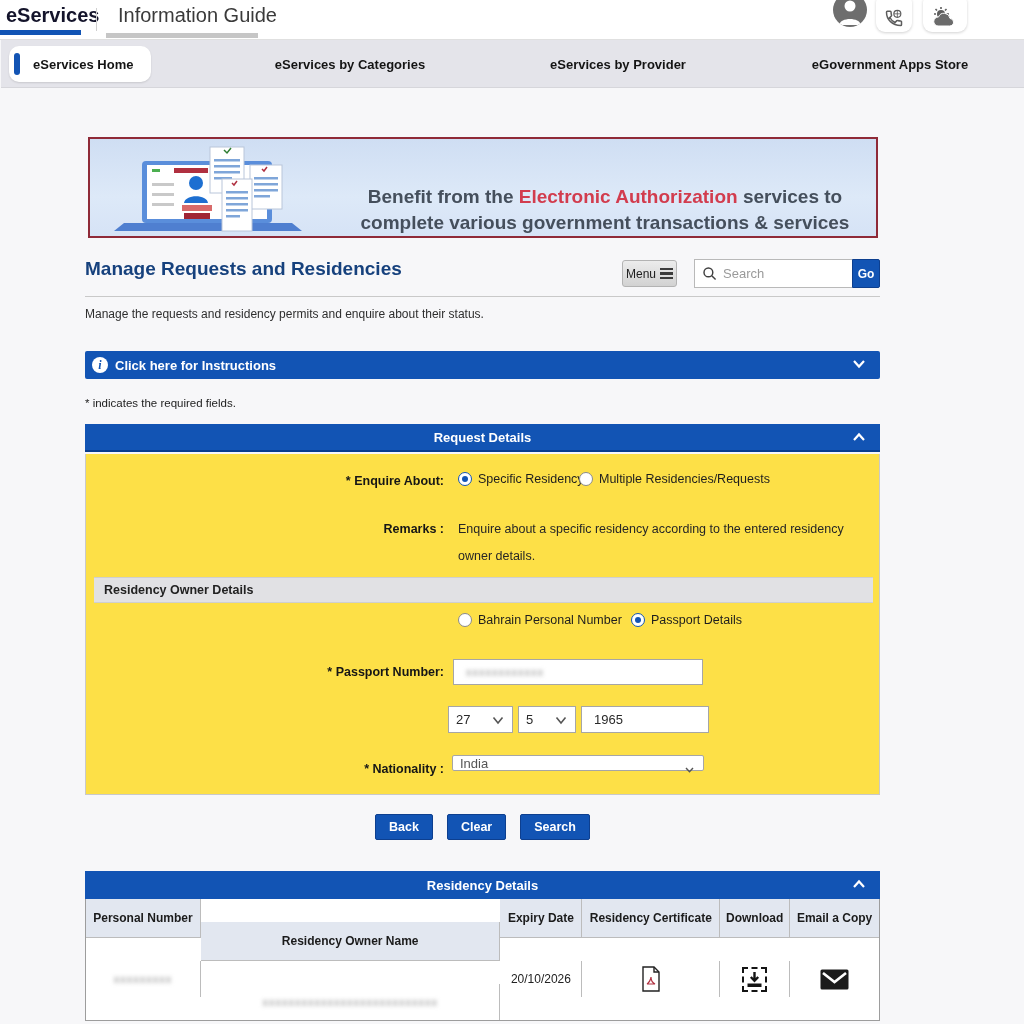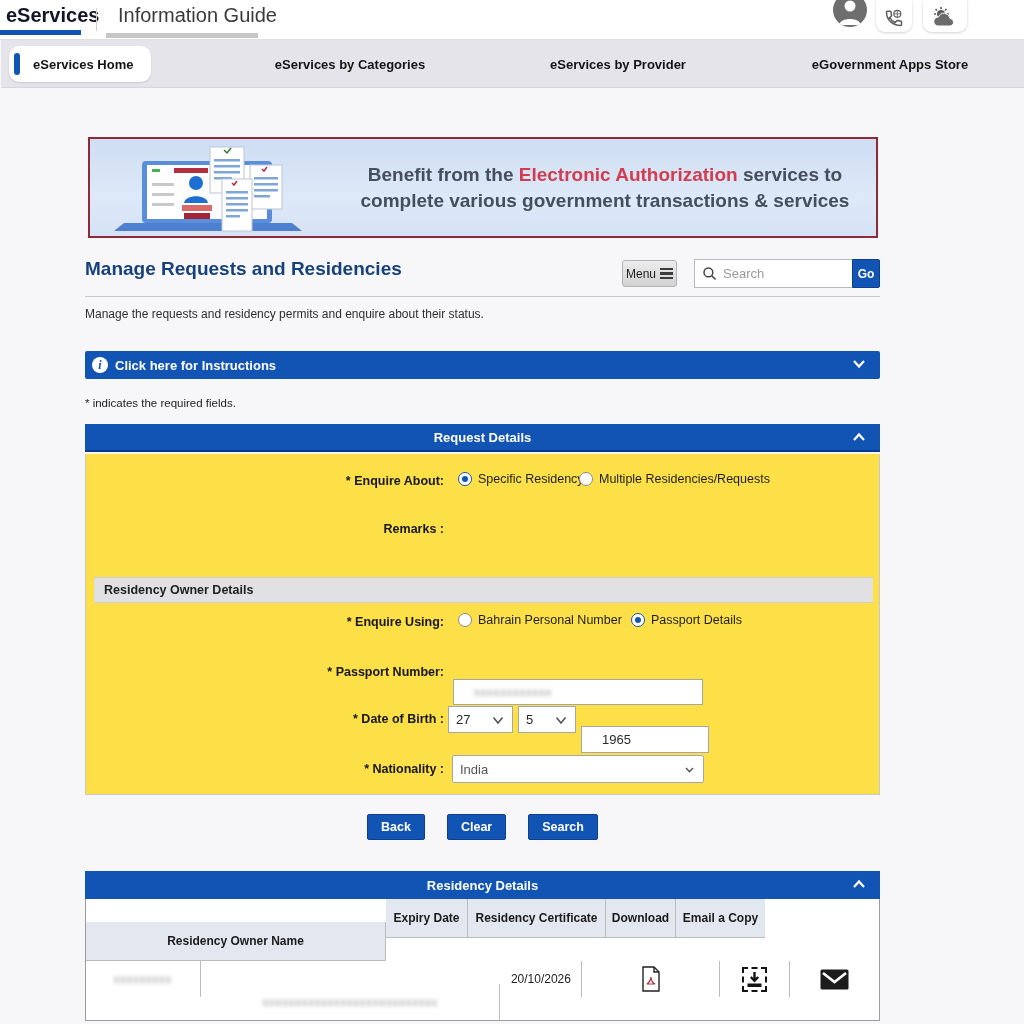--- a/index.html
+++ b/index.html
@@ -21,21 +21,21 @@
   
   .navbar { position:absolute; left:1px; top:40px; width:1024px; height:48px; background:#e4e4ea; border-bottom:1px solid #d6d6db; }
   .nav-pill { position:absolute; left:8px; top:6px; width:142px; height:36px; background:#ffffff; border-radius:10px; box-shadow:0 1px 2px rgba(0,0,0,.12); display:flex; align-items:center; }
   .nav-pill-bar { width:6px; height:22px; background:#1254b4; border-radius:3px; margin-left:5px; }
   .nav-pill-label { font-size:13px; font-weight:bold; color:#141414; margin-left:13px; }
   .nav-item { position:absolute; top:17px; transform:translateX(-50%); font-size:13px; font-weight:bold; color:#141414; white-space:nowrap; cursor:pointer; }
 
   
   .banner { position:absolute; left:88px; top:137px; width:790px; height:101px; background:linear-gradient(180deg,#cfdef3 0%,#dde9f8 60%,#d6e3f6 100%); border:2px solid #8f2a38; }
   .banner-art { position:absolute; left:14px; top:6px; }
-  .banner-text { position:absolute; left:255px; top:0; width:520px; height:100%; display:flex; align-items:center; text-align:center; font-size:19px; line-height:26px; font-weight:bold; color:#454f5c; }
+  .banner-text { position:absolute; left:255px; top:0; width:520px; height:100%; display:flex; align-items:flex-end; text-align:center; font-size:19px; line-height:26px; font-weight:bold; color:#454f5c; }
   .banner-highlight { color:#d23c4e; }
 
   
   .page-title { position:absolute; left:85px; top:258px; font-size:19px; font-weight:bold; color:#16417d; }
   .menu-btn { position:absolute; left:622px; top:260px; width:55px; height:27px; background:linear-gradient(#ececec,#d2d2d2); border:1px solid #b3b3b3; border-radius:3px; display:flex; align-items:center; justify-content:center; gap:4px; cursor:pointer; }
   .menu-label { font-size:12px; color:#1e1e1e; }
   .hamburger { display:flex; flex-direction:column; gap:2px; }
   .hamburger span { display:block; width:13px; height:2.5px; background:#3c3c3c; }
   .search-wrap { position:absolute; left:694px; top:259px; width:186px; height:29px; display:flex; }
   .search-box { flex:1; background:#fff; border:1px solid #b9b9b9; border-right:none; display:flex; align-items:center; }
@@ -63,28 +63,28 @@
 
   .form-label { position:absolute; left:0; width:358px; text-align:right; font-size:12.5px; font-weight:bold; color:#161616; }
   .radio-row { position:absolute; display:flex; align-items:center; gap:6px; }
   .radio { width:14px; height:14px; border-radius:50%; background:#fff; border:1px solid #8a8a8a; position:relative; flex:0 0 auto; }
   .radio.sel { border:1px solid #1254b4; }
   .radio.sel::after { content:""; position:absolute; left:3px; top:3px; width:6px; height:6px; border-radius:50%; background:#1254b4; }
   .radio-label { font-size:12.5px; color:#1e1e1e; }
   .remarks-text { position:absolute; left:372px; width:412px; font-size:12.5px; line-height:27px; color:#262626; }
   .owner-bar { position:absolute; left:8px; top:123px; width:779px; height:26px; background:#e1e1e4; border-top:1px solid #cfcfcf; border-bottom:1px solid #cfcfcf; display:flex; align-items:center; }
   .owner-bar span { font-size:12.5px; font-weight:bold; color:#222; margin-left:10px; }
-  .text-input { position:absolute; background:#fff; border:1px solid #a6a6a6; font-size:13px; color:#2a2a2a; display:flex; align-items:center; padding-left:20px;margin-top:20px; }
+  .text-input { position:absolute; background:#fff; border:1px solid #a6a6a6; font-size:13px; color:#2a2a2a; display:flex; align-items:center; padding-left:12px; }
   .redacted { color:#8e8e8e; filter:blur(2.3px); user-select:none; white-space:nowrap; overflow:hidden; font-size:11px; letter-spacing:1px; }
   .select { position:absolute; background:#fff; border:1px solid #a6a6a6; font-size:13px; color:#2a2a2a; display:flex; align-items:center; padding-left:7px; cursor:pointer; }
   .select .sel-arrow { position:absolute; right:8px; top:9px; }
   .select .sel-arrow-sm { position:absolute; right:9px; top:11px; }
 
   
-  .actions { position:absolute; left:85px; top:814px; width:795px; display:flex; justify-content:center; gap:22px; }
+  .actions { position:absolute; left:85px; top:814px; width:795px; display:flex; justify-content:center; gap:14px; }
   .btn { height:26px; background:#1254b4; border:1px solid #0d3f8f; border-radius:2px; color:#fff; font-size:12.5px; font-weight:bold; display:flex; align-items:center; justify-content:center; cursor:pointer; padding:0 13px; }
 
   
   .res-header { top:871px; }
   .res-table { position:absolute; left:85px; top:899px; width:795px; border:1px solid #9d9d9d; border-top:none; background:#fff; }
   .res-row { display:flex; }
   .res-cell { border-right:1px solid #bcbcbc; display:flex; align-items:center; justify-content:center; text-align:center; }
   .res-cell:last-child { border-right:none; }
   .res-head .res-cell { height:39px; background:#e2e7f0; font-size:12px; font-weight:bold; color:#1b1b1b; border-bottom:1px solid #bcbcbc; }
   .res-data .res-cell { height:36px; font-size:12px; color:#222; background:#fff; }
@@ -234,59 +234,58 @@
   <div class="radio-row" style="left:372px; top:18px;">
     <span class="radio sel"></span>
     <span class="radio-label">Specific Residency</span>
   </div>
   <div class="radio-row" style="left:493px; top:18px;">
     <span class="radio"></span>
     <span class="radio-label">Multiple Residencies/Requests</span>
   </div>
 
   <div class="form-label" style="top:68px;">Remarks :</div>
+  <div class="remarks-text" style="top:62px;">Enquire about a specific residency according to the entered residency owner details.</div>
 
   <div class="owner-bar">
     <span>Residency Owner Details</span>
   </div>
 
-  <div class="form-label" style="top:161px;">* Enquire Using:</div>
   <div class="radio-row" style="left:372px; top:159px;">
     <span class="radio"></span>
     <span class="radio-label">Bahrain Personal Number</span>
   </div>
   <div class="radio-row" style="left:545px; top:159px;">
     <span class="radio sel"></span>
     <span class="radio-label">Passport Details</span>
   </div>
 
   <div class="form-label" style="top:211px;">* Passport Number:</div>
   <div class="text-input" style="left:367px; top:205px; width:250px; height:26px;">
     <span class="redacted">xxxxxxxxxxxx</span>
   </div>
 
-  <div class="form-label" style="top:258px;">* Date of Birth :</div>
   <div class="select" style="left:362px; top:252px; width:65px; height:27px;">
     <span>27</span>
     <svg class="sel-arrow" width="12" height="9" viewBox="0 0 12 9">
       <polyline points="1.5,1.5 6,7 10.5,1.5" fill="none" stroke="#555" stroke-width="1.6"></polyline>
     </svg>
   </div>
   <div class="select" style="left:432px; top:252px; width:58px; height:27px;">
     <span>5</span>
     <svg class="sel-arrow" width="12" height="9" viewBox="0 0 12 9">
       <polyline points="1.5,1.5 6,7 10.5,1.5" fill="none" stroke="#555" stroke-width="1.6"></polyline>
     </svg>
   </div>
   <div class="text-input" style="left:495px; top:252px; width:128px; height:27px;">
     <span>1965</span>
   </div>
 
   <div class="form-label" style="top:308px;">* Nationality :</div>
-  <div class="select" style="left:366px; top:301px; width:252px; height:28px; border-radius:2px;">
+  <div class="select" style="left:366px; top:301px; width:252px; height:16px; border-radius:2px;">
     <span style="color:#555;">India</span>
     <svg class="sel-arrow-sm" width="9" height="6" viewBox="0 0 9 6">
       <polyline points="1,1 4.5,4.8 8,1" fill="none" stroke="#555" stroke-width="1.4"></polyline>
     </svg>
   </div>
 </div>
 
 <div class="actions">
   <div class="btn">Back</div>
   <div class="btn">Clear</div>
@@ -294,20 +293,21 @@
 </div>
 
 <div class="section-header res-header">
   <span class="hdr-label">Residency Details</span>
   <svg class="sec-chevron" width="14" height="10" viewBox="0 0 14 10">
     <polyline points="2,8 7,2.5 12,8" fill="none" stroke="#ffffff" stroke-width="2.2"></polyline>
   </svg>
 </div>
 <div class="res-table">
   <div class="res-row res-head">
+    <div class="res-cell c0">Personal Number</div>
     <div class="res-cell c1">Residency Owner Name</div>
     <div class="res-cell c2">Expiry Date</div>
     <div class="res-cell c3">Residency Certificate</div>
     <div class="res-cell c4">Download</div>
     <div class="res-cell c5">Email a Copy</div>
   </div>
   <div class="res-row res-data">
     <div class="res-cell c0">
       <span class="redacted">xxxxxxxxx</span>
     </div>

